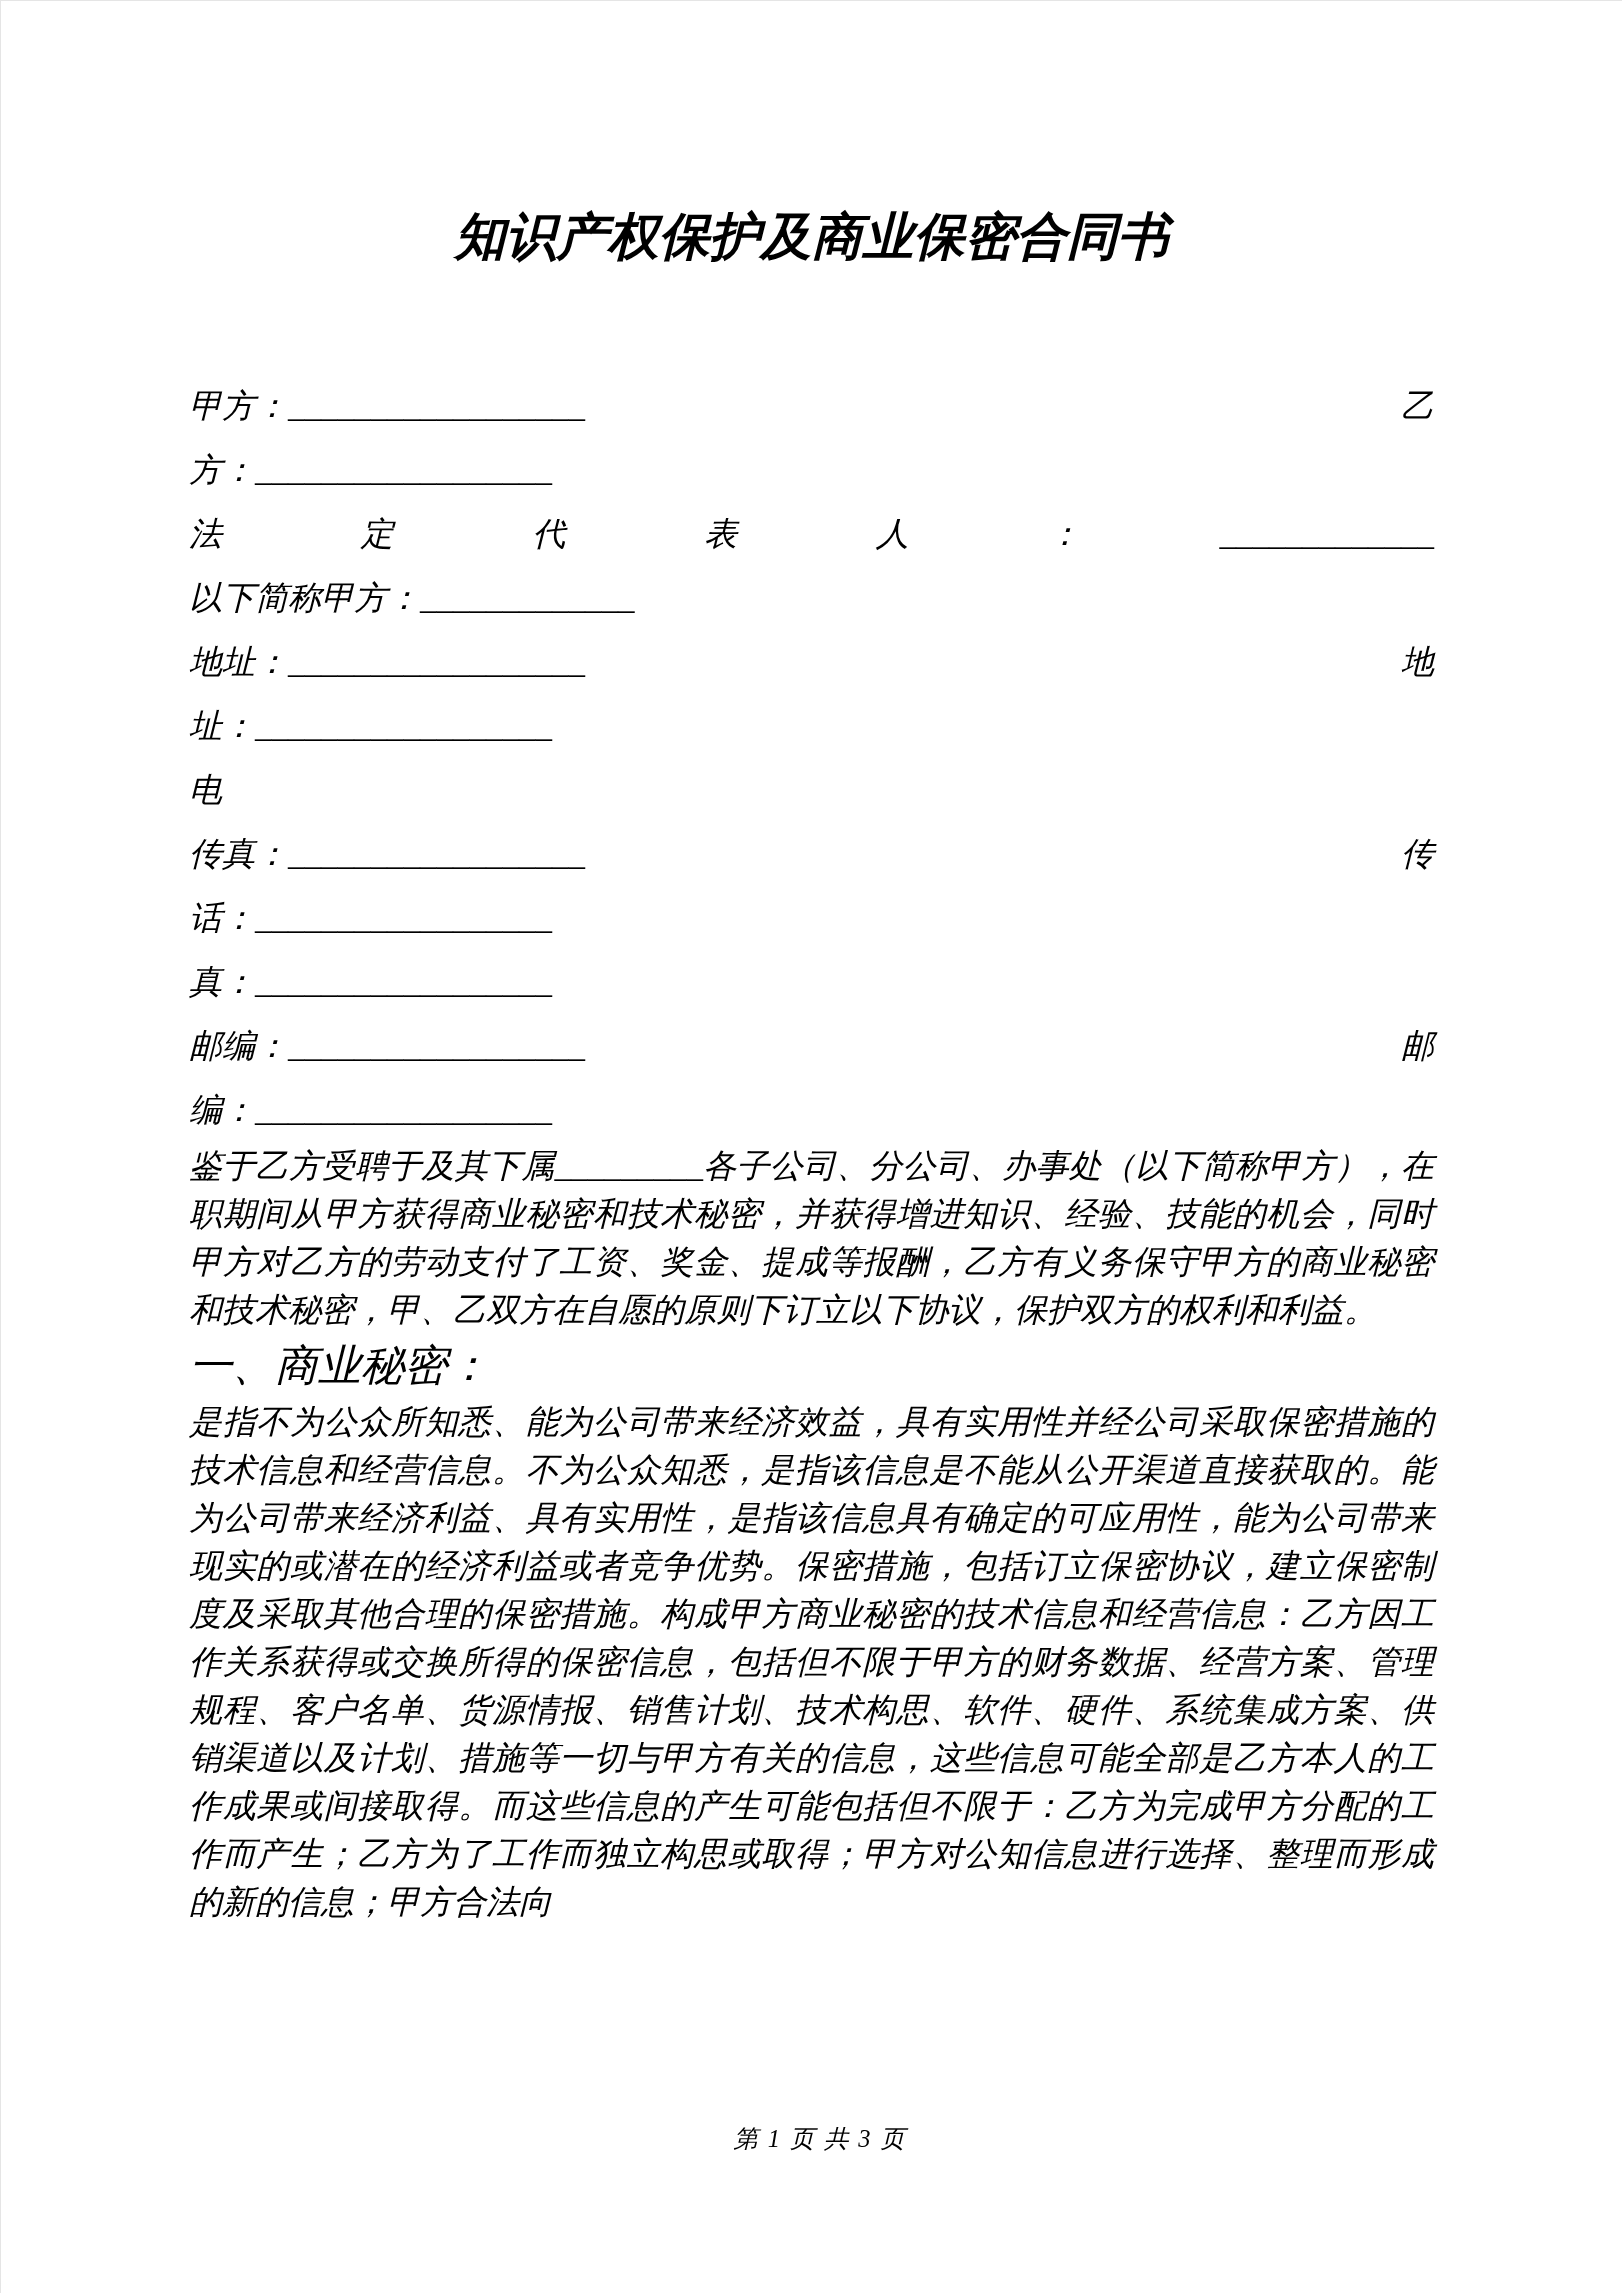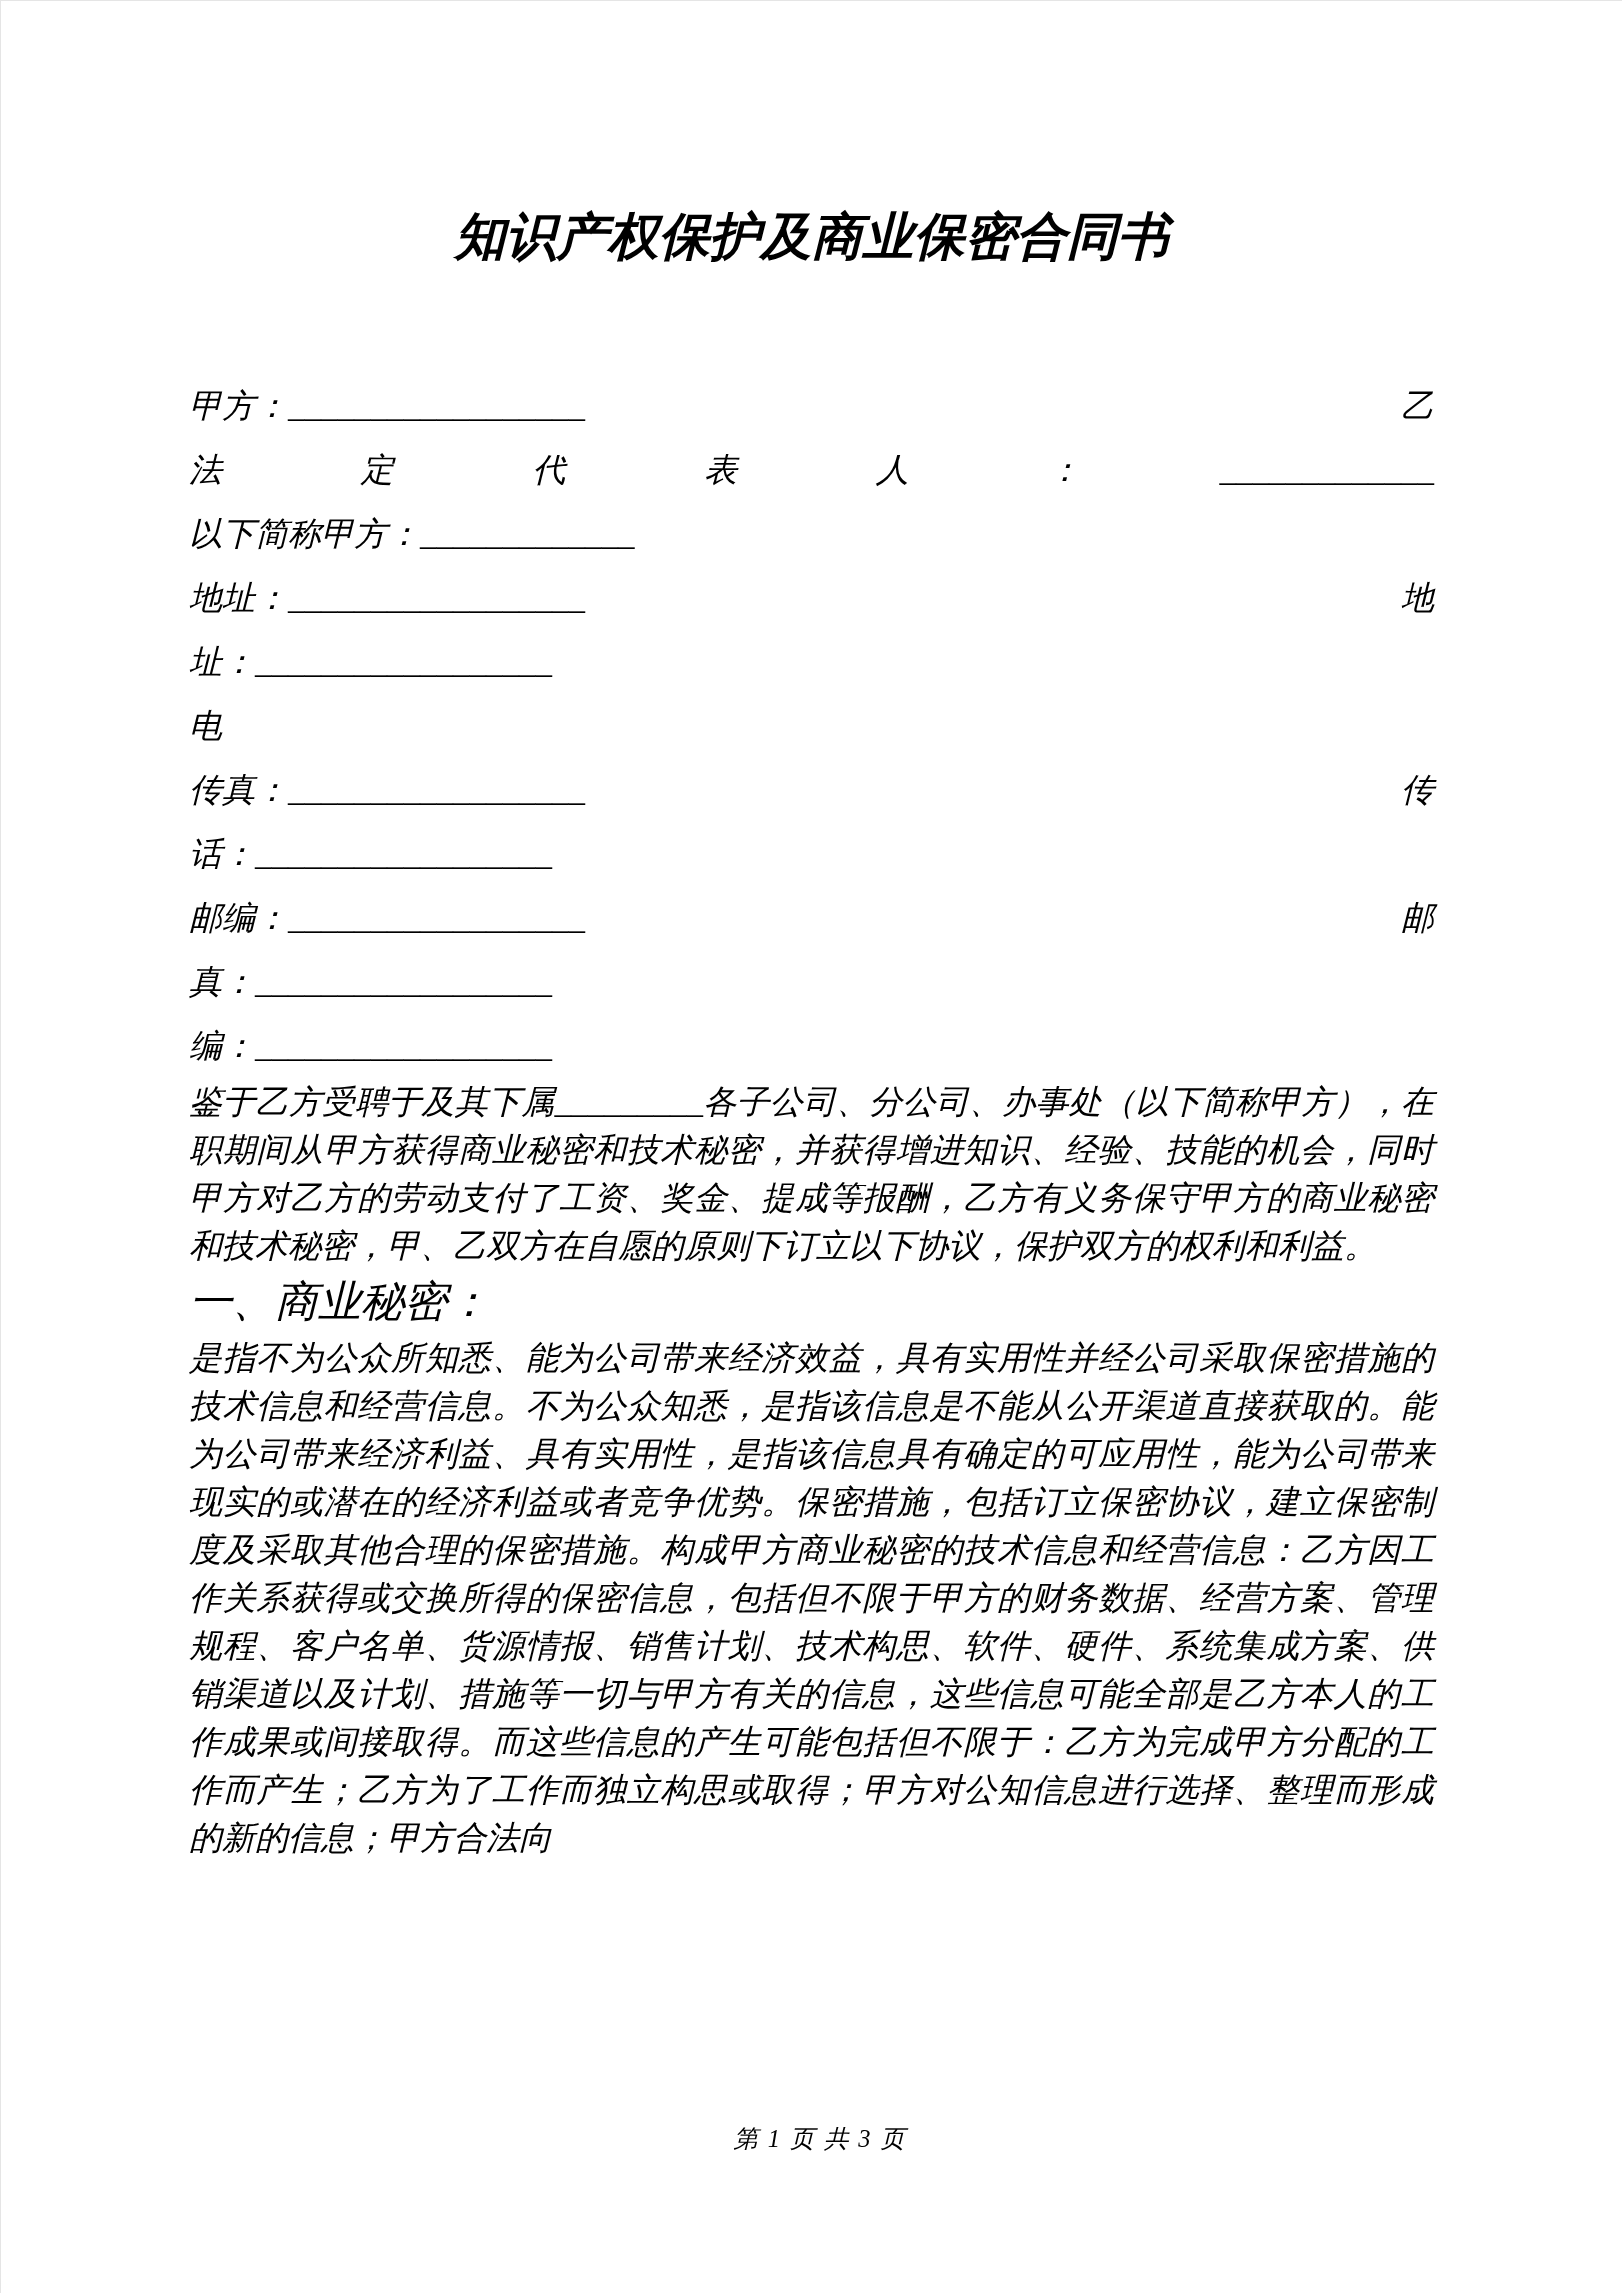--- a/index.html
+++ b/index.html
@@ -67,20 +67,23 @@
 
   <div class="doc-title">知识产权保护及商业保密合同书</div>
 
   <div class="form-section">
 
     <div class="form-line">
       <span class="fl-left"><span>甲方：</span><span class="blank-text">__________________</span></span>
       <span>乙</span>
     </div>
 
+    <div class="form-line">
+      <span class="fl-left"><span>方：</span><span class="blank-text">__________________</span></span>
+    </div>
 
     <div class="form-line">
       <span class="spread-char">法</span>
       <span class="spread-char">定</span>
       <span class="spread-char">代</span>
       <span class="spread-char">表</span>
       <span class="spread-char">人</span>
       <span class="spread-char">：</span>
       <span class="blank-text">_____________</span>
     </div>
@@ -105,26 +108,26 @@
     <div class="form-line">
       <span class="fl-left"><span>传真：</span><span class="blank-text">__________________</span></span>
       <span>传</span>
     </div>
 
     <div class="form-line">
       <span class="fl-left"><span>话：</span><span class="blank-text">__________________</span></span>
     </div>
 
     <div class="form-line">
-      <span class="fl-left"><span>邮编：</span><span class="blank-text">__________________</span></span>
-      <span>邮</span>
+      <span class="fl-left"><span>真：</span><span class="blank-text">__________________</span></span>
     </div>
 
     <div class="form-line">
-      <span class="fl-left"><span>真：</span><span class="blank-text">__________________</span></span>
+      <span class="fl-left"><span>邮编：</span><span class="blank-text">__________________</span></span>
+      <span>邮</span>
     </div>
 
     <div class="form-line">
       <span class="fl-left"><span>编：</span><span class="blank-text">__________________</span></span>
     </div>
 
   </div>
 
   <div class="para"><span>鉴于乙方受聘于及其下属</span><span class="blank-text">_________</span><span>各子公司、分公司、办事处（以下简称甲方），在职期间从甲方获得商业秘密和技术秘密，并获得增进知识、经验、技能的机会，同时甲方对乙方的劳动支付了工资、奖金、提成等报酬，乙方有义务保守甲方的商业秘密和技术秘密，甲、乙双方在自愿的原则下订立以下协议，保护双方的权利和利益。</span></div>
 

